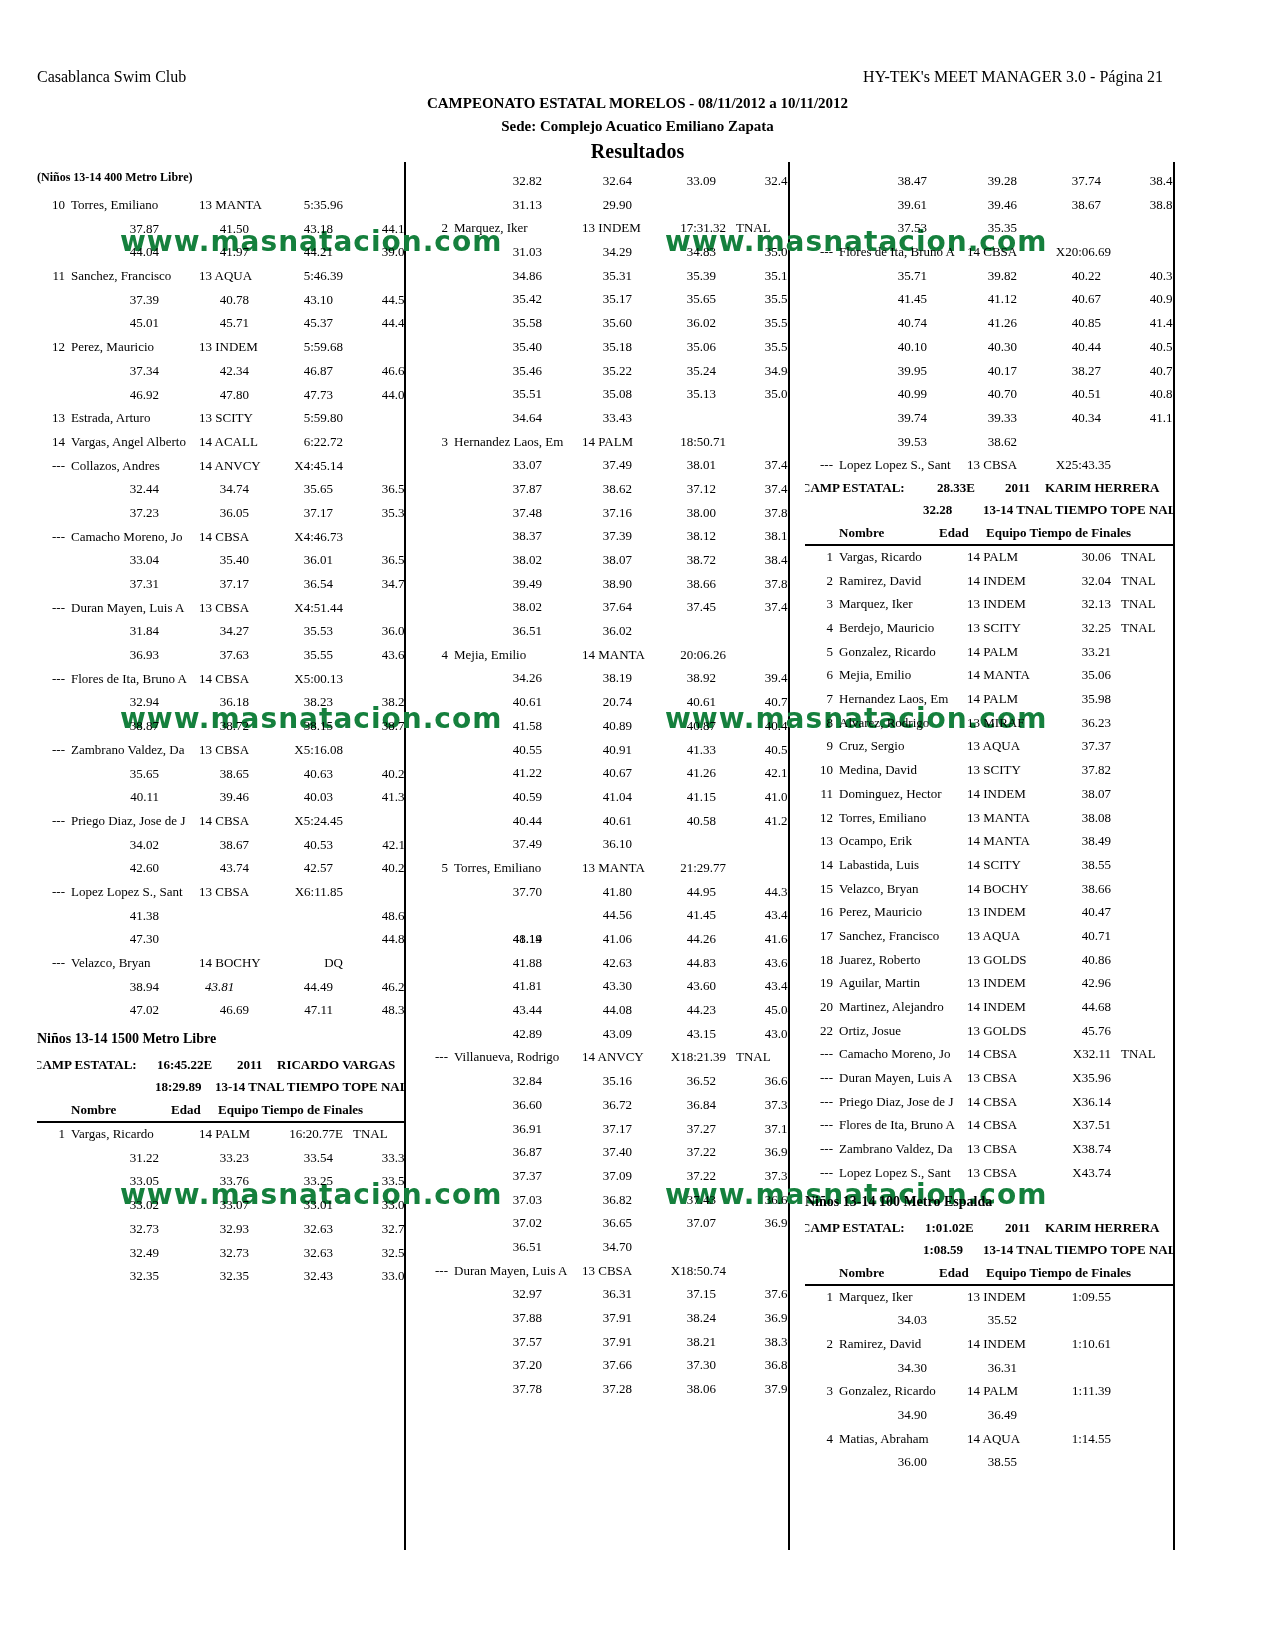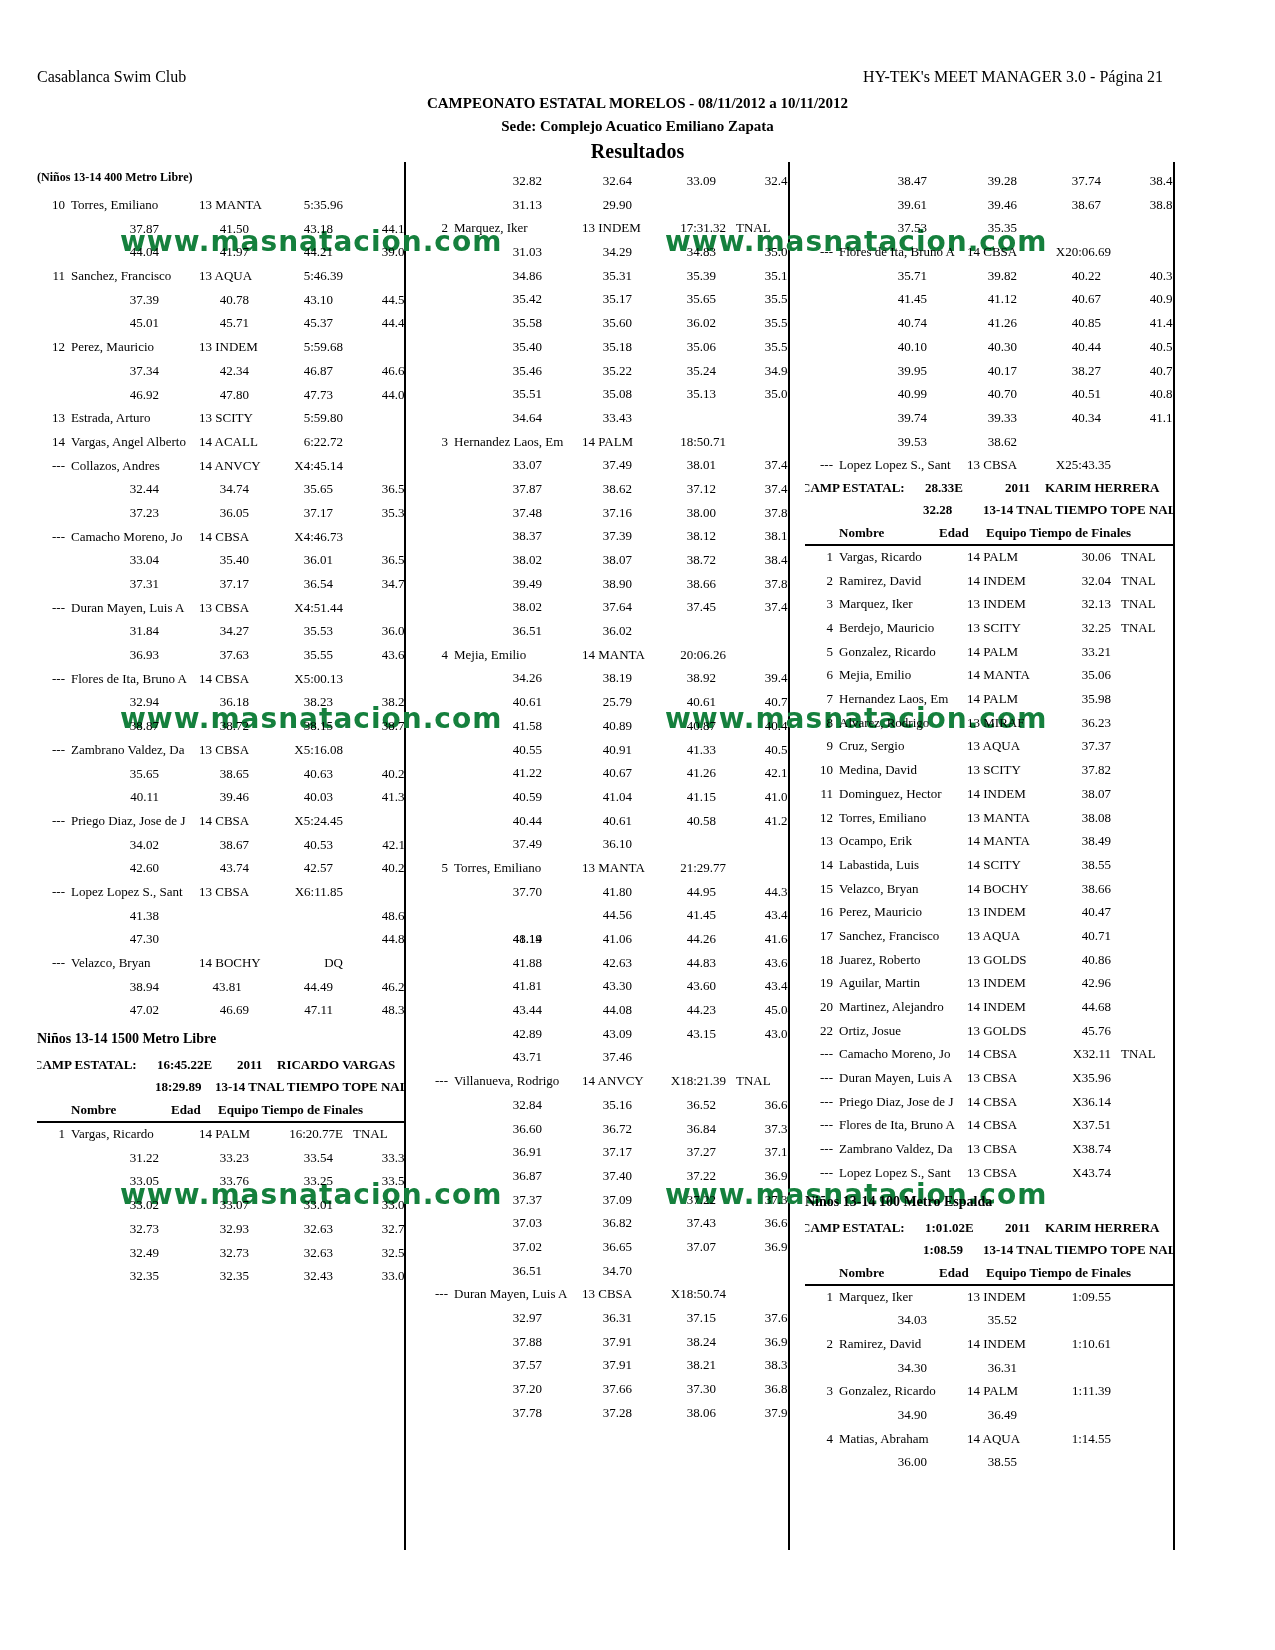--- a/index.html
+++ b/index.html
@@ -234,21 +234,21 @@
       <span style="left: 330px; width: 44px; text-align: right;">44.88</span>
     </div>
     <div class="row">
       <span style="left: 0px; width: 28px; text-align: right;">---</span>
       <span style="left: 34px; width: 126px; overflow: hidden;">Velazco, Bryan</span>
       <span style="left: 162px;">14 BOCHY</span>
       <span style="left: 230px; width: 76px; text-align: right;">DQ</span>
     </div>
     <div class="row">
       <span style="left: 78px; width: 44px; text-align: right;">38.94</span>
-      <span style="left: 168px; width: 44px; text-align: center;">43.81</span>
+      <span style="left: 168px; width: 44px; text-align: left; font-style: italic;">43.81</span>
       <span style="left: 252px; width: 44px; text-align: right;">44.49</span>
       <span style="left: 330px; width: 44px; text-align: right;">46.26</span>
     </div>
     <div class="row">
       <span style="left: 78px; width: 44px; text-align: right;">47.02</span>
       <span style="left: 168px; width: 44px; text-align: right;">46.69</span>
       <span style="left: 252px; width: 44px; text-align: right;">47.11</span>
       <span style="left: 330px; width: 44px; text-align: right;">48.31</span>
     </div>
     <div class="ev-title">Niños 13-14 1500 Metro Libre</div>
@@ -434,21 +434,21 @@
       <span style="left: 230px; width: 76px; text-align: right;">20:06.26</span>
     </div>
     <div class="row">
       <span style="left: 78px; width: 44px; text-align: right;">34.26</span>
       <span style="left: 168px; width: 44px; text-align: right;">38.19</span>
       <span style="left: 252px; width: 44px; text-align: right;">38.92</span>
       <span style="left: 330px; width: 44px; text-align: right;">39.42</span>
     </div>
     <div class="row">
       <span style="left: 78px; width: 44px; text-align: right;">40.61</span>
-      <span style="left: 168px; width: 44px; text-align: right;">25.79</span>
+      <span style="left: 168px; width: 44px; text-align: right;">20.74</span>
       <span style="left: 252px; width: 44px; text-align: right;">40.61</span>
       <span style="left: 330px; width: 44px; text-align: right;">40.77</span>
     </div>
     <div class="row">
       <span style="left: 78px; width: 44px; text-align: right;">41.58</span>
       <span style="left: 168px; width: 44px; text-align: right;">40.89</span>
       <span style="left: 252px; width: 44px; text-align: right;">40.87</span>
       <span style="left: 330px; width: 44px; text-align: right;">40.48</span>
     </div>
     <div class="row">
@@ -521,24 +521,20 @@
       <span style="left: 252px; width: 44px; text-align: right;">44.23</span>
       <span style="left: 330px; width: 44px; text-align: right;">45.04</span>
     </div>
     <div class="row">
       <span style="left: 78px; width: 44px; text-align: right;">42.89</span>
       <span style="left: 168px; width: 44px; text-align: right;">43.09</span>
       <span style="left: 252px; width: 44px; text-align: right;">43.15</span>
       <span style="left: 330px; width: 44px; text-align: right;">43.00</span>
     </div>
     <div class="row">
-      <span style="left: 78px; width: 44px; text-align: right;">43.71</span>
-      <span style="left: 168px; width: 44px; text-align: right;">37.46</span>
-    </div>
-    <div class="row">
       <span style="left: 0px; width: 28px; text-align: right;">---</span>
       <span style="left: 34px; width: 126px; overflow: hidden;">Villanueva, Rodrigo</span>
       <span style="left: 162px;">14 ANVCY</span>
       <span style="left: 230px; width: 76px; text-align: right;">X18:21.39</span>
       <span style="left: 316px;">TNAL</span>
     </div>
     <div class="row">
       <span style="left: 78px; width: 44px; text-align: right;">32.84</span>
       <span style="left: 168px; width: 44px; text-align: right;">35.16</span>
       <span style="left: 252px; width: 44px; text-align: right;">36.52</span>
@@ -691,21 +687,21 @@
       <span style="left: 168px; width: 44px; text-align: right;">38.62</span>
     </div>
     <div class="row">
       <span style="left: 0px; width: 28px; text-align: right;">---</span>
       <span style="left: 34px; width: 126px; overflow: hidden;">Lopez Lopez S., Sant</span>
       <span style="left: 162px;">13 CBSA</span>
       <span style="left: 230px; width: 76px; text-align: right;">X25:43.35</span>
     </div>
     <div class="rec">
       <span style="left: -4px;">CAMP ESTATAL:</span>
-      <span style="left: 120px;">28.33E</span>
+      <span style="left: 132px;">28.33E</span>
       <span style="left: 200px;">2011</span>
       <span style="left: 240px;">KARIM HERRERA</span>
     </div>
     <div class="rec">
       <span style="left: 118px;">32.28</span>
       <span style="left: 178px;">13-14 TNAL TIEMPO TOPE NAL</span>
     </div>
     <div class="colhdr">
       <span style="left: 34px;">Nombre</span>
       <span style="left: 134px;">Edad</span>

